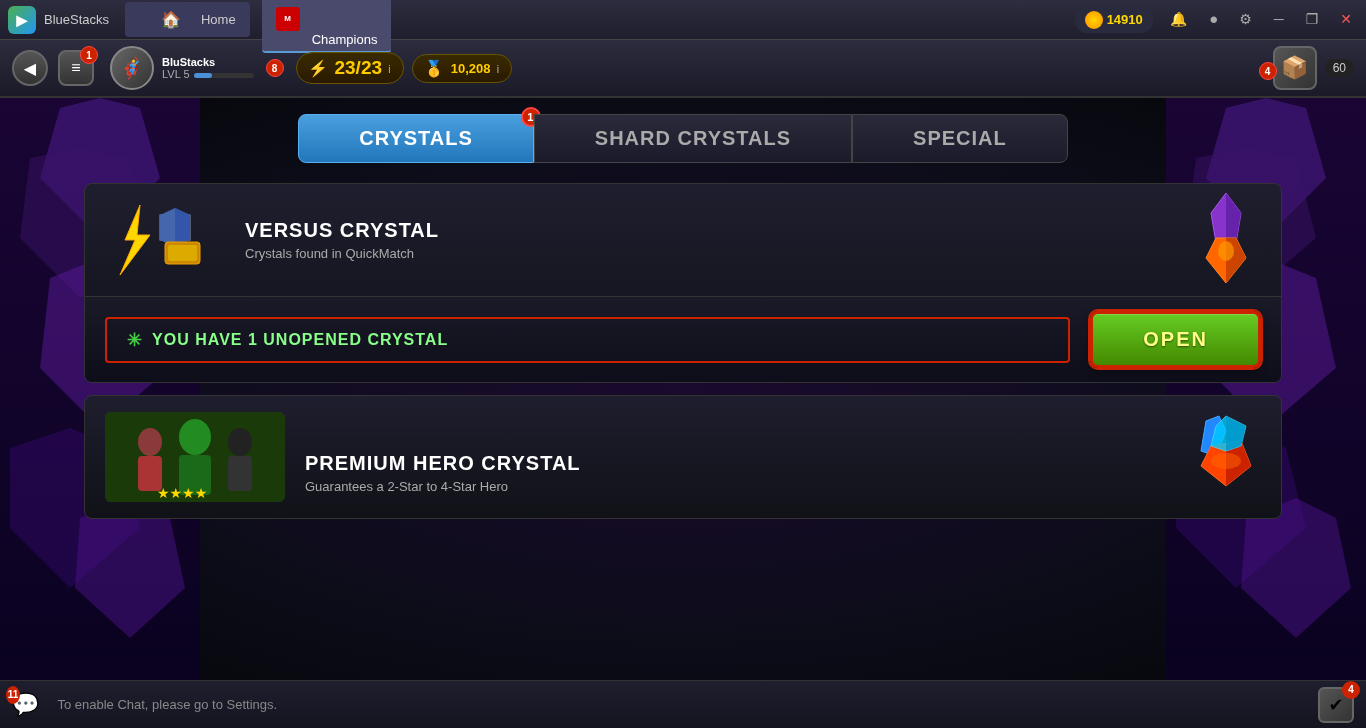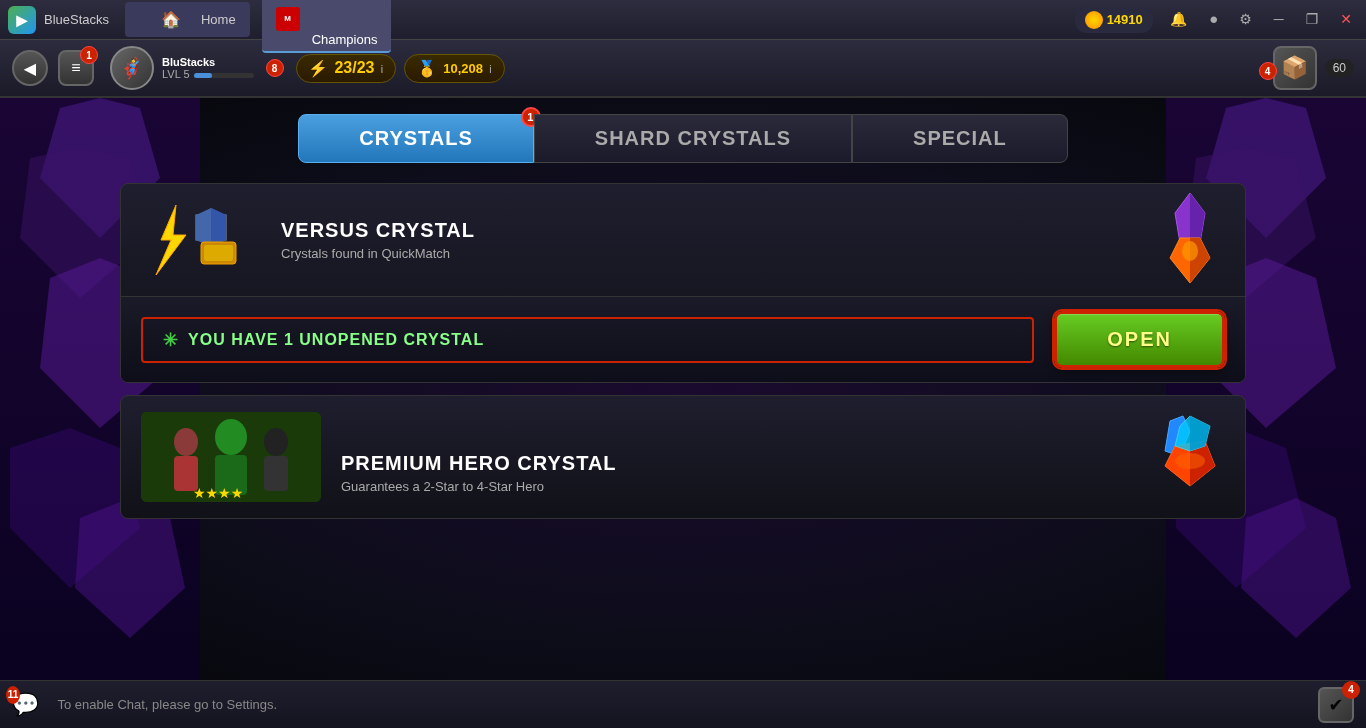--- a/index.html
+++ b/index.html
@@ -46,21 +46,21 @@
     .badge-red { position: absolute; top: -6px; right: -6px; background: #cc2200; color: white; font-size: 10px; font-weight: bold; border-radius: 50%; width: 18px; height: 18px; display: flex; align-items: center; justify-content: center; border: 1px solid #ff4444; }
     .player-info { display: flex; align-items: center; gap: 8px; margin-left: 16px; }
     .player-avatar { width: 44px; height: 44px; background: linear-gradient(135deg, #666, #333); border-radius: 50%; border: 2px solid #888; display: flex; align-items: center; justify-content: center; font-size: 20px; overflow: hidden; }
     .player-details { display: flex; flex-direction: column; }
     .player-name { color: white; font-size: 11px; font-weight: bold; }
     .player-level { display: flex; align-items: center; gap: 4px; font-size: 11px; color: #aaa; }
     .level-bar { width: 60px; height: 5px; background: #333; border-radius: 3px; margin-top: 2px; }
     .level-fill { width: 30%; height: 100%; background: #4a90d9; border-radius: 3px; }
     .energy-bar { display: flex; align-items: center; gap: 6px; background: linear-gradient(180deg, #3a2a00, #2a1a00); border: 1px solid #665500; border-radius: 16px; padding: 4px 12px; margin-left: 12px; }
     .energy-icon { color: #ffcc00; font-size: 16px; }
-    .energy-text { color: #ffcc00; font-size: 16px; font-weight: bold; text-align: center; }
+    .energy-text { color: #ffcc00; font-size: 19px; font-weight: bold; text-align: center; }
     .energy-info { color: #aaa; font-size: 11px; cursor: pointer; }
     .gold-bar { display: flex; align-items: center; gap: 6px; background: linear-gradient(180deg, #3a2a00, #2a1a00); border: 1px solid #665500; border-radius: 16px; padding: 4px 12px; margin-left: 8px; }
     .gold-icon { font-size: 16px; }
     .gold-text { color: #ffcc00; font-size: 13px; font-weight: bold; }
     .header-right { margin-left: auto; display: flex; align-items: center; gap: 8px; }
     .item-badge { position: relative; }
     .item-badge .badge-red { position: absolute; top: -6px; left: -6px; }
     .item-icon { width: 44px; height: 44px; background: linear-gradient(135deg, #555, #333); border-radius: 8px; display: flex; align-items: center; justify-content: center; font-size: 22px; border: 2px solid #666; }
     .item-count { display: flex; align-items: flex-end; gap: 3px; background: #222; border-radius: 10px; padding: 2px 8px; }
     .item-count span { color: #ccc; font-size: 12px; }
@@ -112,21 +112,21 @@
       display: flex;
       align-items: center;
       justify-content: center;
       border: 2px solid #ff4444;
     }
     .tab:first-child { border-radius: 8px 0 0 8px; }
     .tab:last-child { border-radius: 0 8px 8px 0; }
 
     
     .content-area {
-      padding: 20px 120px;
+      padding: 20px 84px;
       display: flex;
       flex-direction: column;
       gap: 12px;
       position: relative;
       z-index: 5;
     }
 
     
     .crystal-card {
       background: linear-gradient(180deg, #1e1e2e 0%, #111118 100%);

